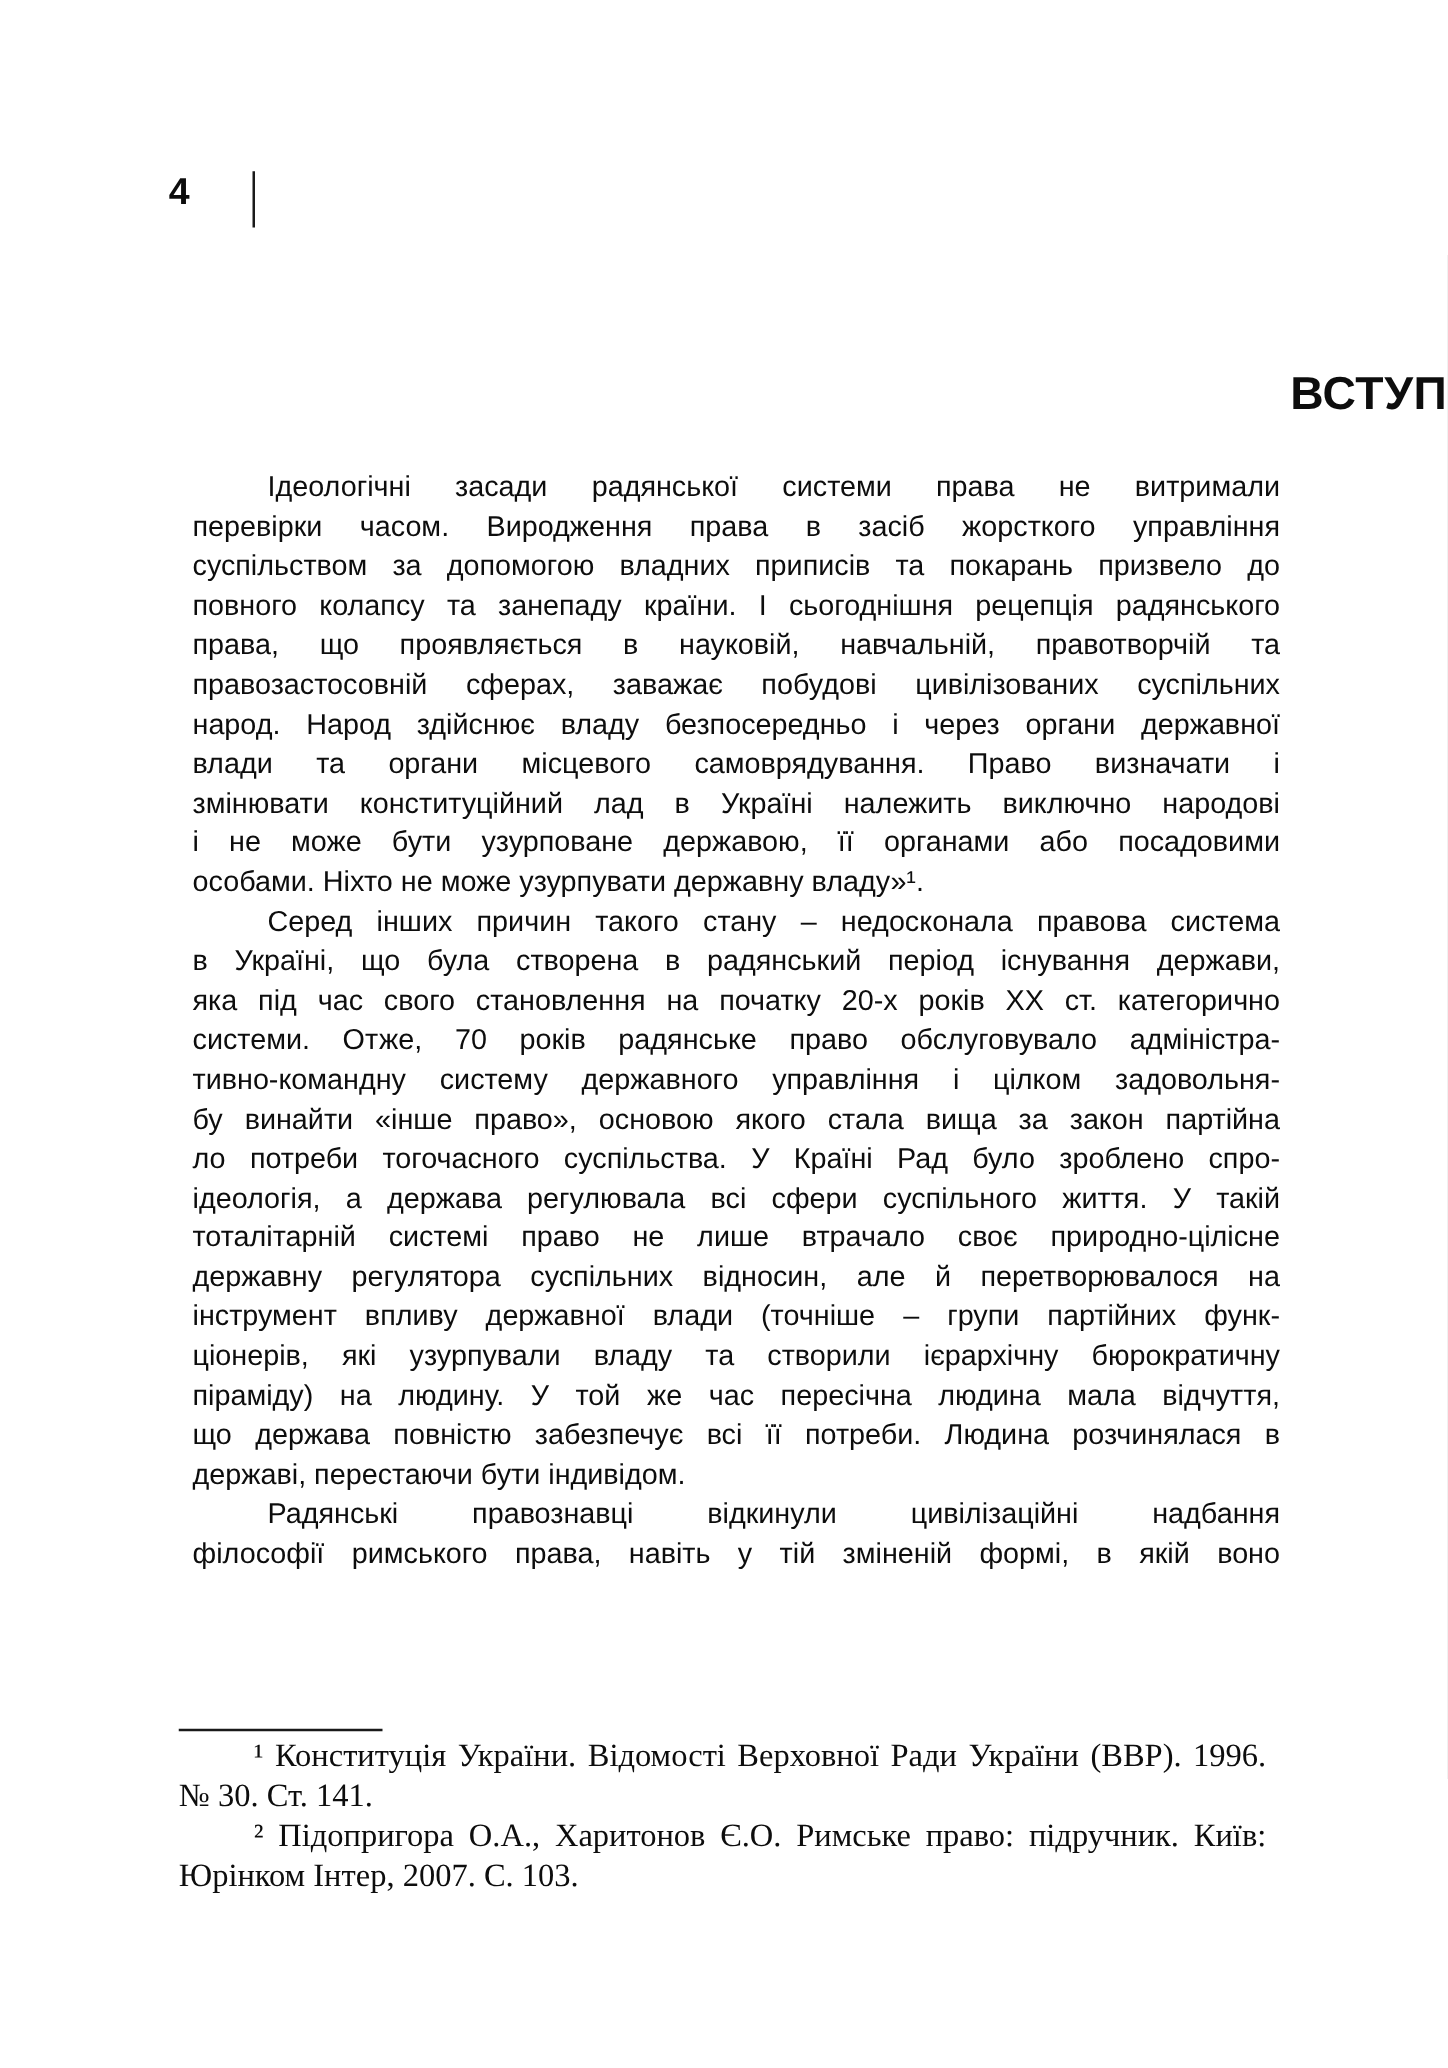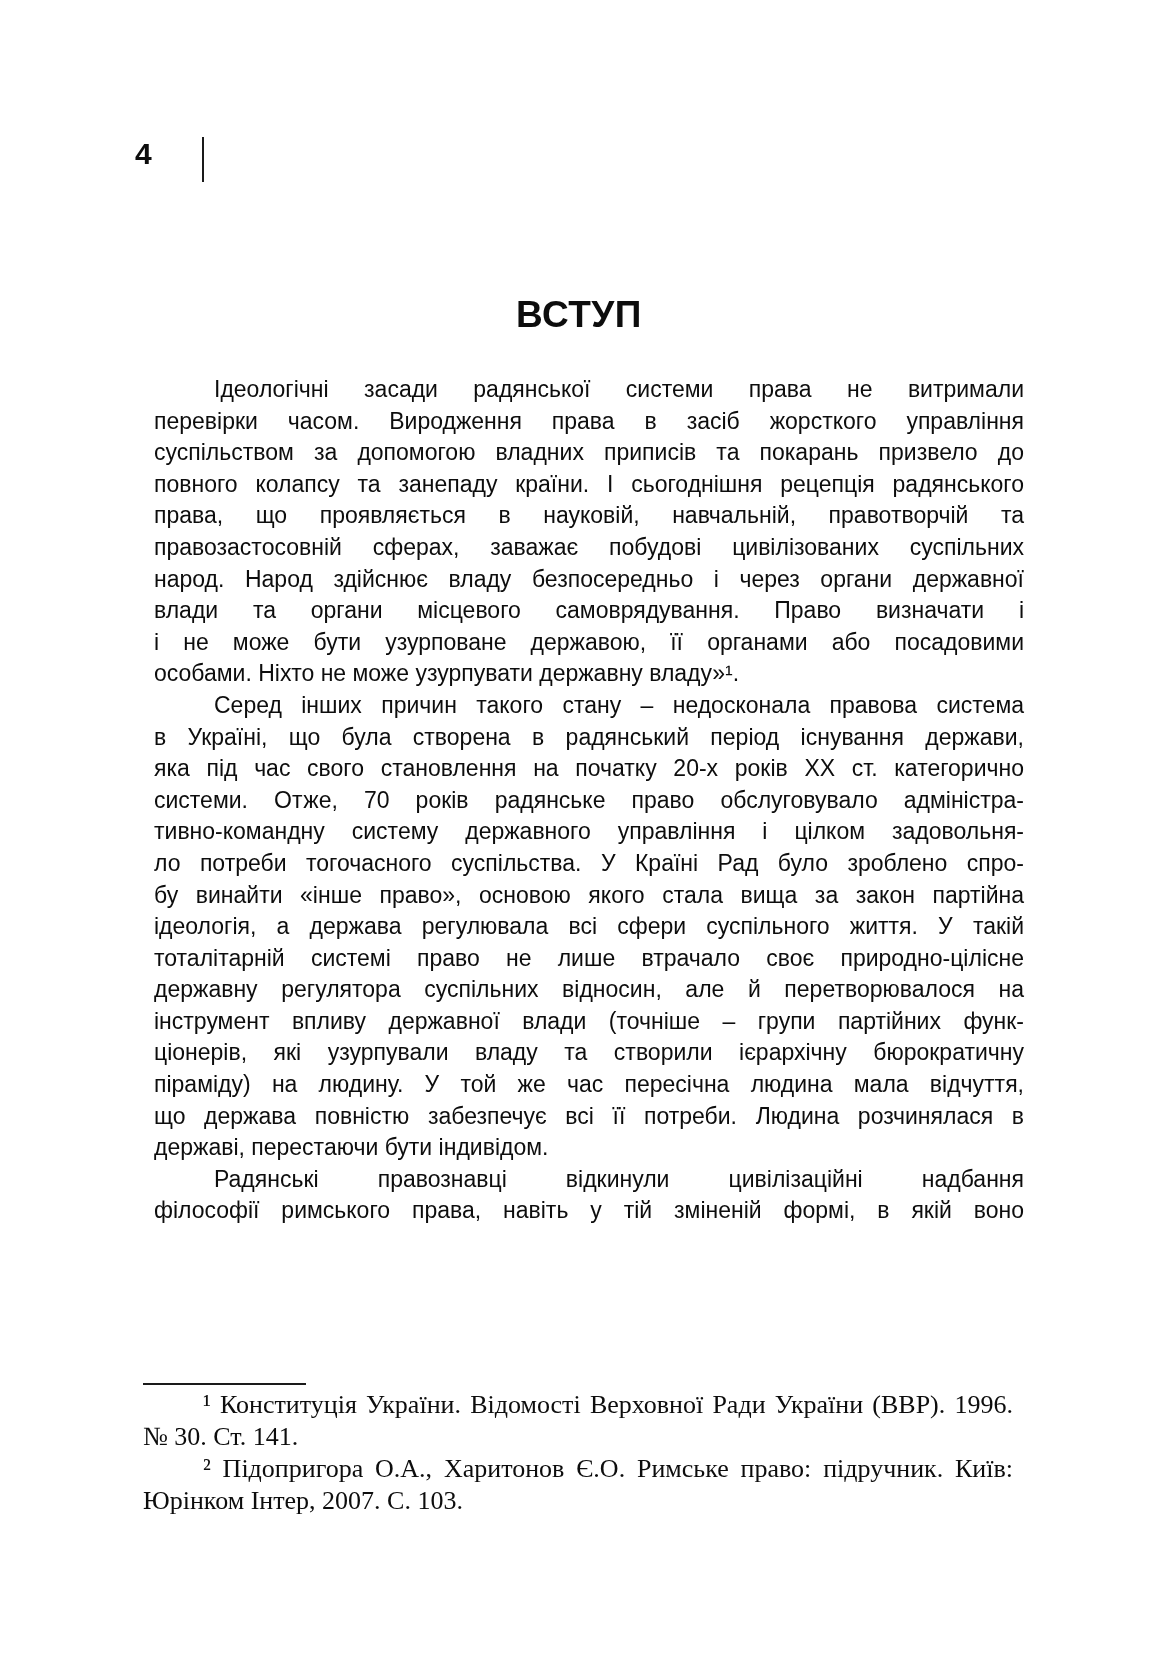--- a/index.html
+++ b/index.html
@@ -34,21 +34,21 @@
     height: 45px;
     background: #1a1a1a;
   }
   
   .title {
     position: absolute;
     left: 0;
     top: 294px;
     width: 1158px;
     margin: 0;
-    text-align: center;
+    text-align: right;
     font-family: "Liberation Sans", sans-serif;
     font-weight: bold;
     font-size: 37px;
     letter-spacing: 0.5px;
   }
   
   .body-text {
     position: absolute;
     left: 143px;
     top: 374px;
@@ -96,31 +96,32 @@
   <div class="body-text">
     <div class="para">
         <div class="line first">Ідеологічні засади радянської системи права не витримали</div>
         <div class="line">перевірки часом. Виродження права в засіб жорсткого управління</div>
         <div class="line">суспільством за допомогою владних приписів та покарань призвело до</div>
         <div class="line">повного колапсу та занепаду країни. І сьогоднішня рецепція радянського</div>
         <div class="line">права, що проявляється в науковій, навчальній, правотворчій та</div>
         <div class="line">правозастосовній сферах, заважає побудові цивілізованих суспільних</div>
         <div class="line">народ. Народ здійснює владу безпосередньо і через органи державної</div>
         <div class="line">влади та органи місцевого самоврядування. Право визначати і</div>
+        <div class="line">змінювати конституційний лад в Україні належить виключно народові</div>
         <div class="line">і не може бути узурповане державою, її органами або посадовими</div>
         <div class="line last">особами. Ніхто не може узурпувати державну владу»¹.</div>
       </div>
     <div class="para">
         <div class="line first">Серед інших причин такого стану – недосконала правова система</div>
         <div class="line">в Україні, що була створена в радянський період існування держави,</div>
         <div class="line">яка під час свого становлення на початку 20-х років ХХ ст. категорично</div>
         <div class="line">системи. Отже, 70 років радянське право обслуговувало адміністра-</div>
         <div class="line">тивно-командну систему державного управління і цілком задовольня-</div>
+        <div class="line">бу винайти «інше право», основою якого стала вища за закон партійна</div>
         <div class="line">ло потреби тогочасного суспільства. У Країні Рад було зроблено спро-</div>
-        <div class="line">бу винайти «інше право», основою якого стала вища за закон партійна</div>
         <div class="line">ідеологія, а держава регулювала всі сфери суспільного життя. У такій</div>
         <div class="line">тоталітарній системі право не лише втрачало своє природно-цілісне</div>
         <div class="line">державну регулятора суспільних відносин, але й перетворювалося на</div>
         <div class="line">інструмент впливу державної влади (точніше – групи партійних функ-</div>
         <div class="line">ціонерів, які узурпували владу та створили ієрархічну бюрократичну</div>
         <div class="line">піраміду) на людину. У той же час пересічна людина мала відчуття,</div>
         <div class="line">що держава повністю забезпечує всі її потреби. Людина розчинялася в</div>
         <div class="line last">державі, перестаючи бути індивідом.</div>
       </div>
     <div class="para">

